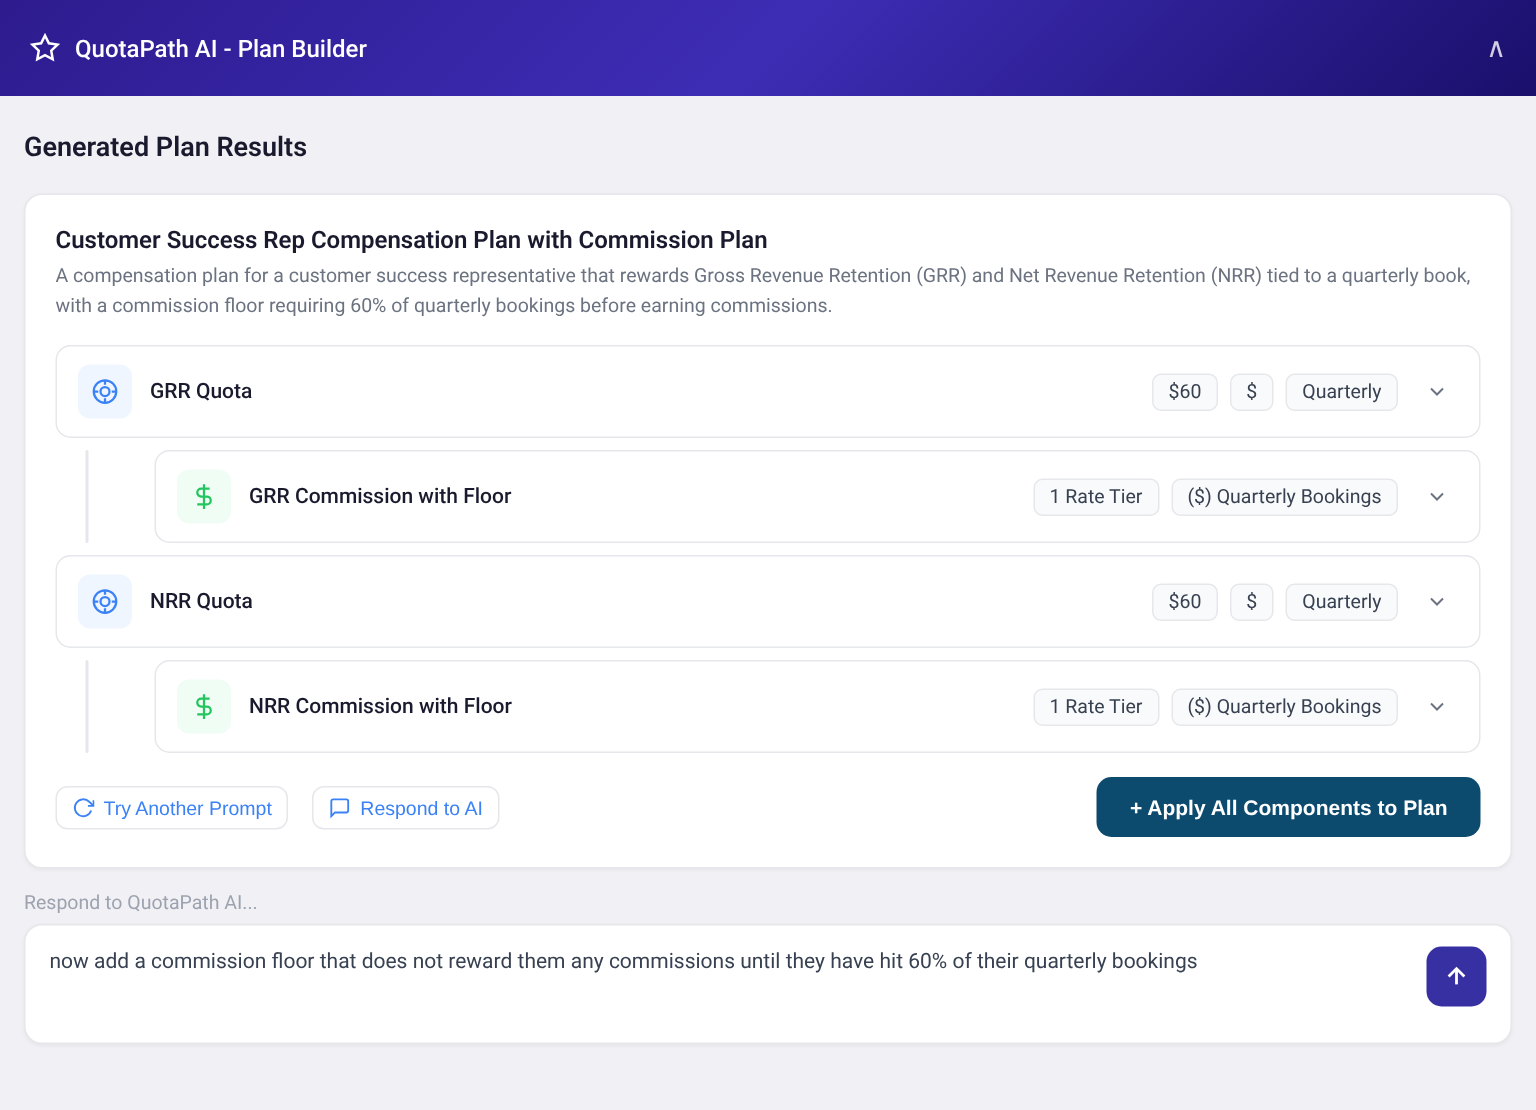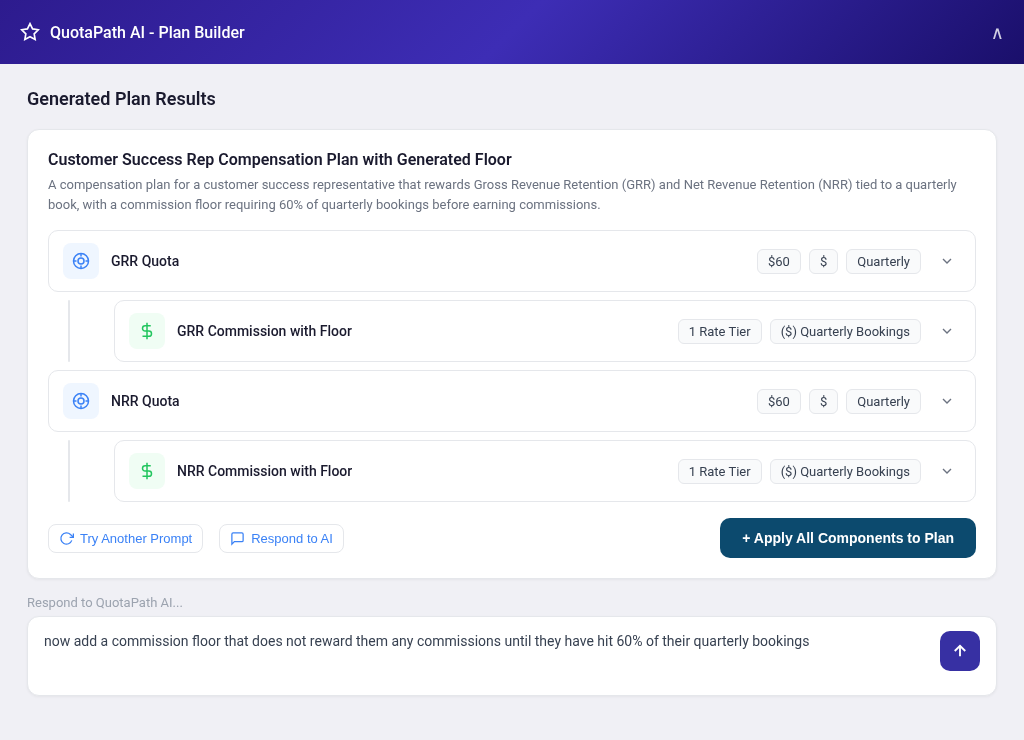--- a/index.html
+++ b/index.html
@@ -40,21 +40,21 @@
     .header-close {
       color: white;
       font-size: 18px;
       cursor: pointer;
       opacity: 0.8;
     }
 
     
     .main-content {
       flex: 1;
-      padding: 24px 27px 16px;
+      padding: 24px 16px 16px;
       overflow-y: auto;
       display: flex;
       flex-direction: column;
       gap: 16px;
     }
 
     .section-title {
       font-size: 18px;
       font-weight: 600;
       color: #1a1a2e;
@@ -281,21 +281,21 @@
     <span class="header-title">QuotaPath AI - Plan Builder</span>
   </div>
   <span class="header-close">∧</span>
 </div>
 
 <div class="main-content">
 
   <div class="section-title">Generated Plan Results</div>
 
   <div class="plan-card">
-    <div class="plan-name">Customer Success Rep Compensation Plan with Generated Floor</div>
+    <div class="plan-name">Customer Success Rep Compensation Plan with Commission Plan</div>
     <div class="plan-description">A compensation plan for a customer success representative that rewards Gross Revenue Retention (GRR) and Net Revenue Retention (NRR) tied to a quarterly book, with a commission floor requiring 60% of quarterly bookings before earning commissions.</div>
 
     <div class="component-list">
 
       <div class="component-row">
         <div class="component-icon-wrap icon-blue">
           <svg width="18" height="18" viewBox="0 0 24 24" fill="none" stroke="#3b82f6" stroke-width="2">
             <circle cx="12" cy="12" r="10"></circle>
             <circle cx="12" cy="12" r="4"></circle>
             <line x1="12" y1="2" x2="12" y2="6"></line>

